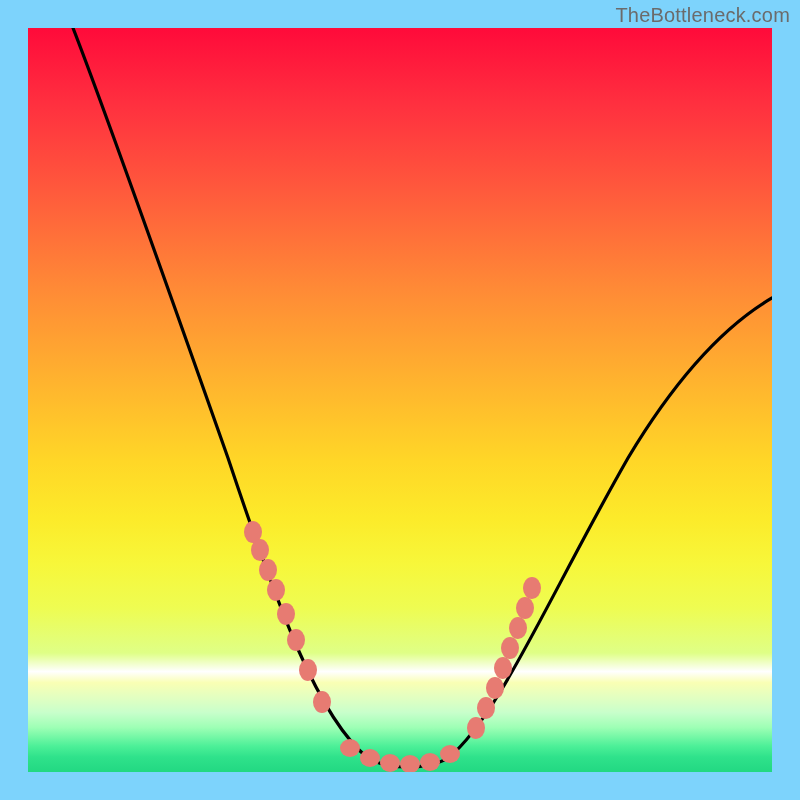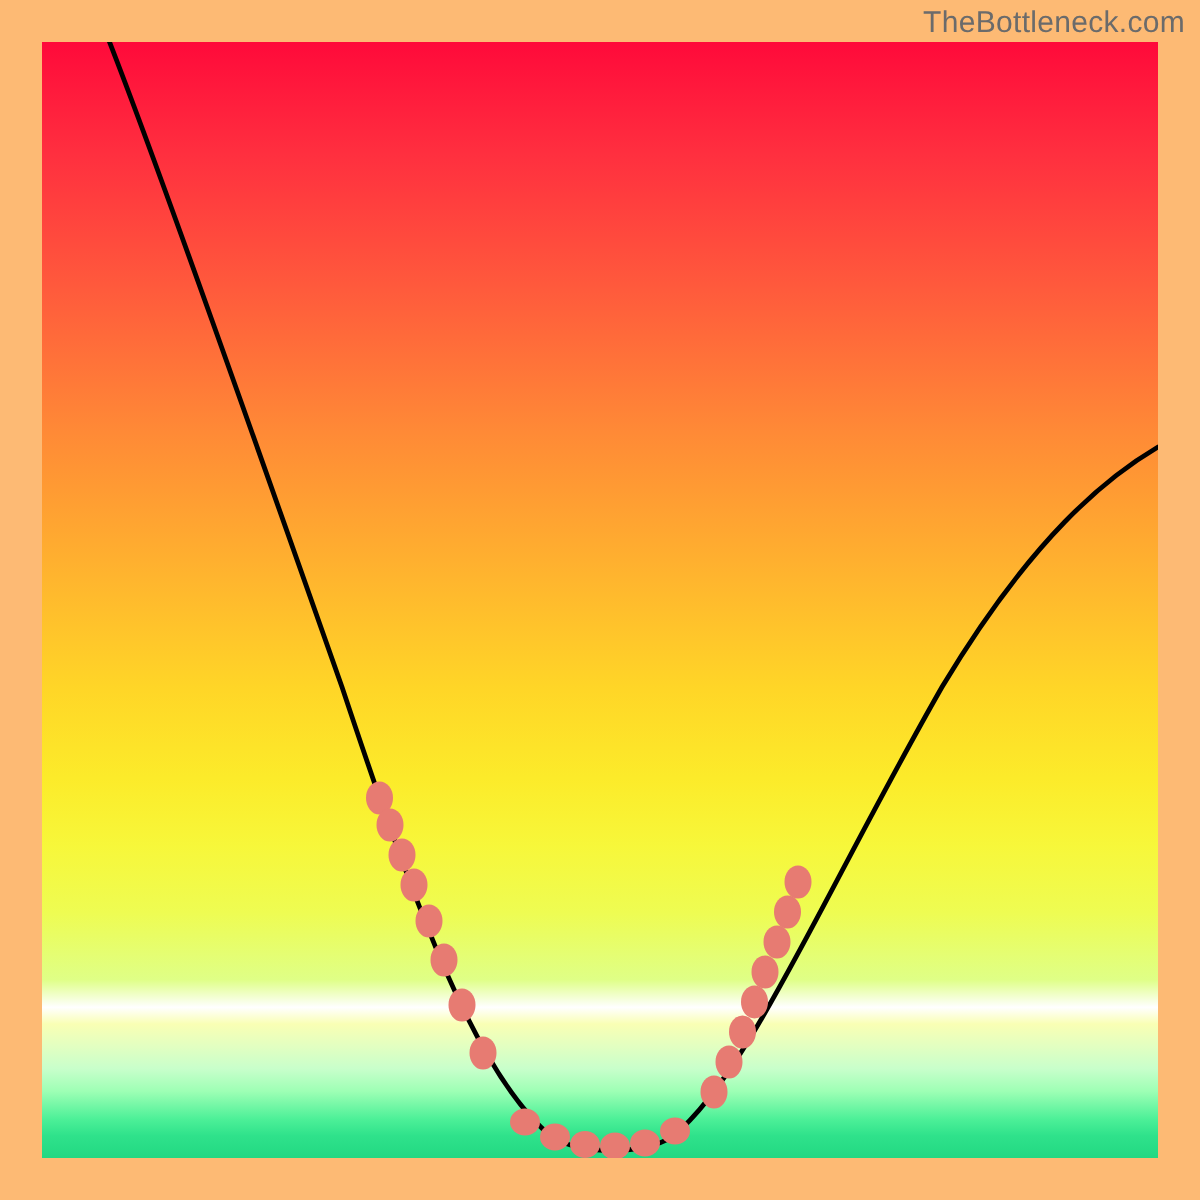--- a/index.html
+++ b/index.html
@@ -10,21 +10,21 @@
     background: #000;
     overflow: hidden;
     font-family: Arial, Helvetica, sans-serif;
   }
   .frame {
     position: absolute;
     top: 0;
     left: 0;
     width: 800px;
     height: 800px;
-    background: #fdba74;
+    background: #7dd3fc;
   }
   .plot-area {
     position: absolute;
     top: 28px;
     left: 28px;
     width: 744px;
     height: 744px;
     overflow: hidden;
   }
   .gradient {

